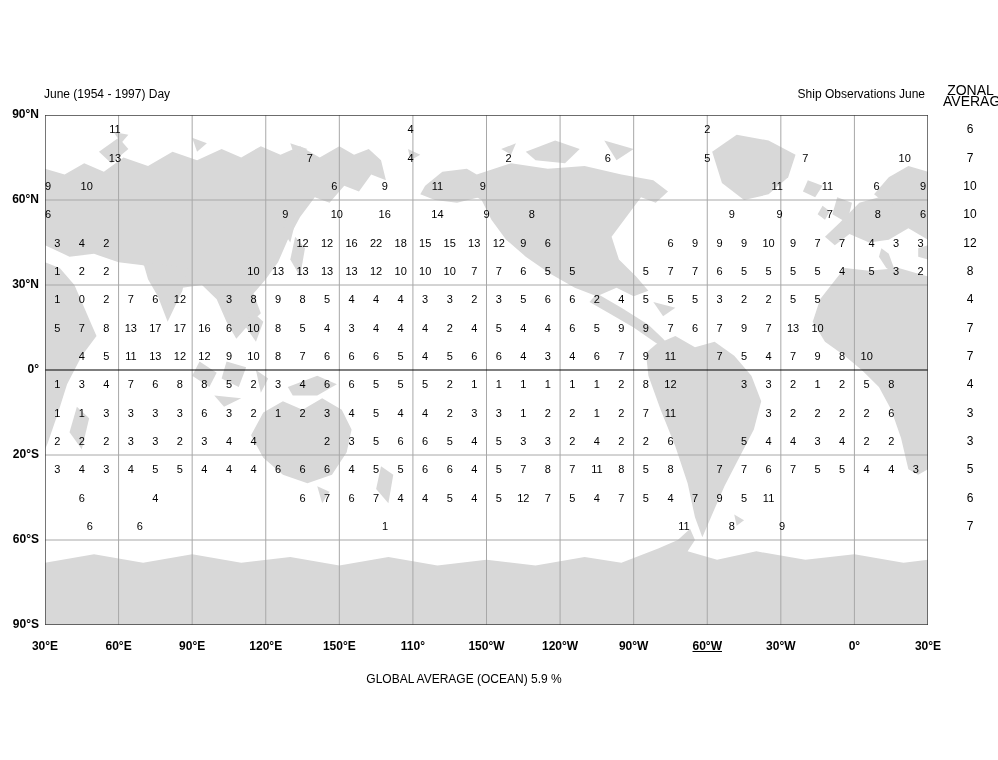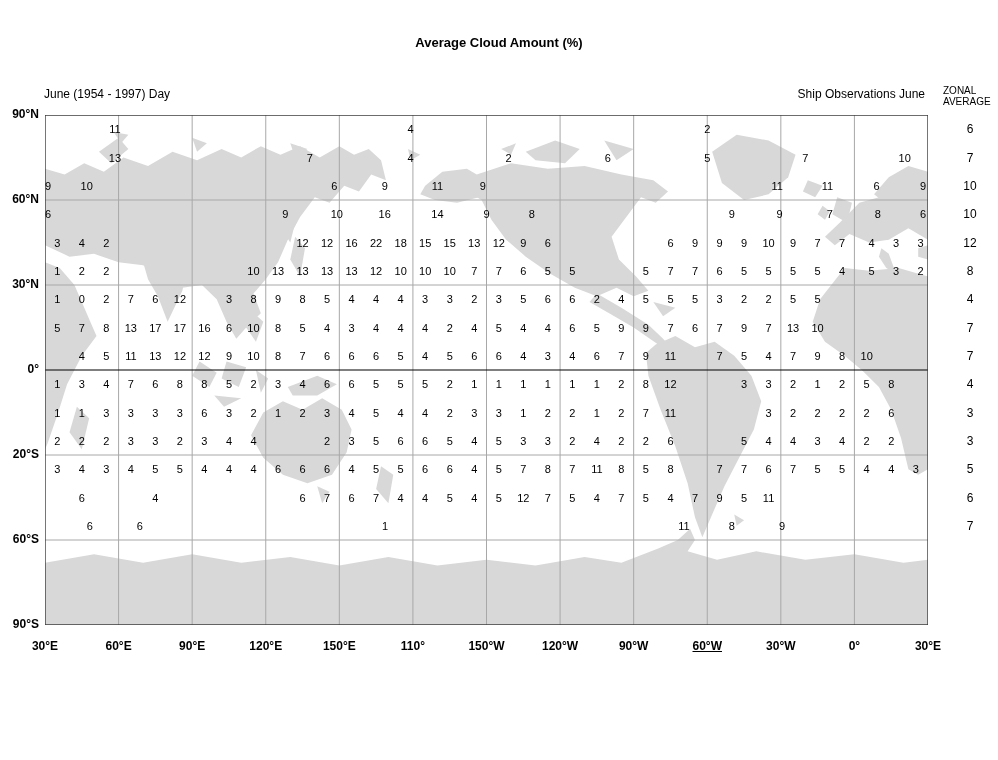--- a/index.html
+++ b/index.html
@@ -3,35 +3,34 @@
 <meta charset="utf-8">
 <style>
   html,body{margin:0;padding:0;background:#ffffff;}
   #page{position:relative;width:998px;height:760px;background:#ffffff;overflow:hidden;
         font-family:"Liberation Sans", sans-serif;color:#000;}
   .abs{position:absolute;}
   #title{top:12px;left:0;right:0;text-align:center;font-size:16px;font-weight:bold;}
   #subtitle{top:35px;left:0;right:0;text-align:center;font-size:13px;font-weight:bold;}
   #period-label{top:87px;left:44px;font-size:12px;}
   #obs-label{top:87px;right:73px;font-size:12px;}
-  #zonal-hdr{top:85px;left:943px;width:55px;font-size:10px;line-height:11px;}
+  #zonal-hdr{top:85px;left:943px;width:55px;text-align:center;font-size:14px;line-height:11px;}
   #plot{left:45px;top:115px;width:883px;height:510px;}
   #plot svg{position:absolute;left:0;top:0;width:100%;height:100%;}
   .num{position:absolute;font-size:11px;transform:translate(-50%,-50%);white-space:nowrap;}
   .ylabel{position:absolute;right:2px;font-size:12px;font-weight:bold;white-space:nowrap;}
   .xlabel{position:absolute;transform:translateX(-50%);font-size:12px;font-weight:bold;white-space:nowrap;}
   .zval{position:absolute;left:945px;width:50px;text-align:center;font-size:12px;}
   #global-avg{top:672px;left:0;right:70px;text-align:center;font-size:12px;}
   #file-info{top:708px;left:0;right:0;text-align:center;font-size:12px;}
 </style>
 </head>
 <body>
 
 <div id="page">
-  <div class="abs" id="subtitle">Average Cloud Amount (%)</div>
   <div class="abs" id="period-label">June (1954 - 1997) Day</div>
   <div class="abs" id="obs-label">Ship Observations June</div>
   <div class="abs" id="zonal-hdr">
     <div>ZONAL</div>
     <div>AVERAGE</div>
   </div>
 
   <div class="abs" id="plot">
     <svg id="map-svg" viewBox="0 0 360 180" preserveAspectRatio="none">
         <polygon points="0,19 8,21 16,17 24,20 32,15 42,18 52,13 62,16 72,12 80,15 88,11 96,14 104,11 112,15 120,11 126,14 132,12 137,16 139,23 133,21 128,27 122,25 116,31 110,29 104,36 99,44 95,52 90,58 85,63 88,70 83,74 78,79 74,73 70,65 64,60 56,61 48,57 40,53 30,52 20,49 10,50 0,46" fill="#d8d8d8"></polygon>
@@ -471,13 +470,14 @@
       <div class="zval" style="top: 320.5px;">7</div>
       <div class="zval" style="top: 348.833px;">7</div>
       <div class="zval" style="top: 377.167px;">4</div>
       <div class="zval" style="top: 405.5px;">3</div>
       <div class="zval" style="top: 433.833px;">3</div>
       <div class="zval" style="top: 462.167px;">5</div>
       <div class="zval" style="top: 490.5px;">6</div>
       <div class="zval" style="top: 518.833px;">7</div>
     </div>
 
+  <div class="abs" id="global-avg">GLOBAL AVERAGE (OCEAN)   5.9 %</div>
 </div>
 
 </body></html>

